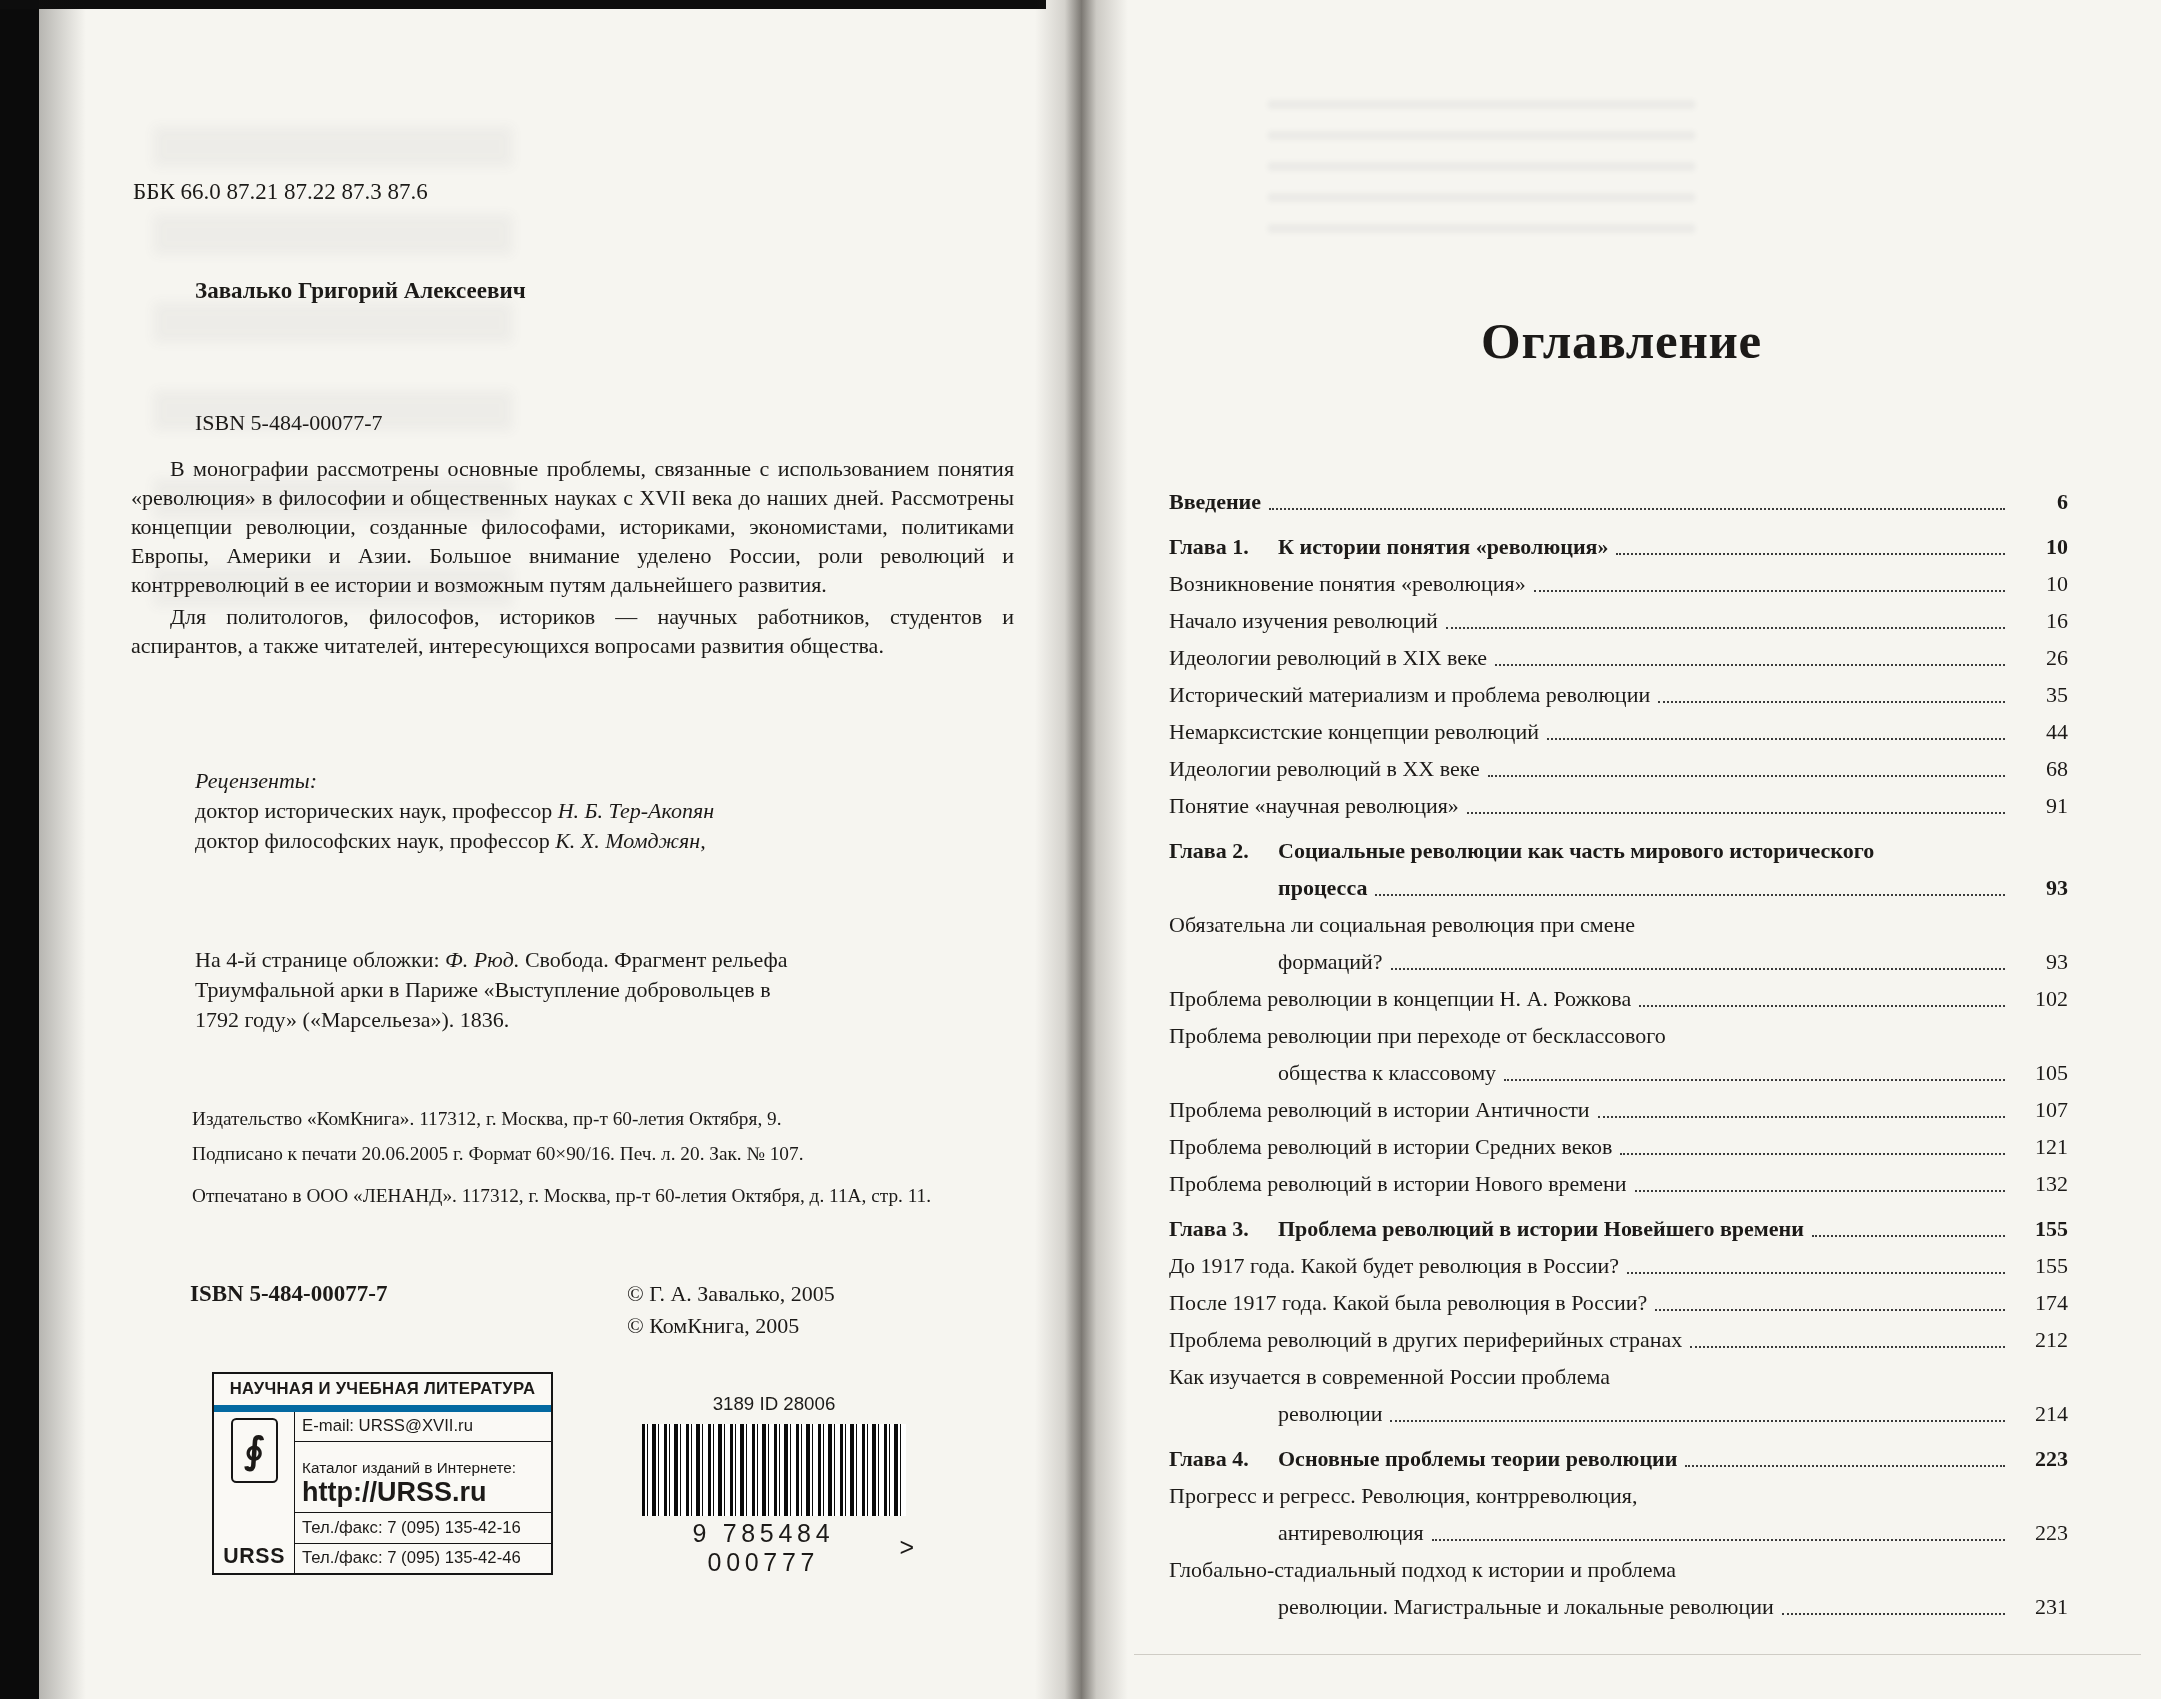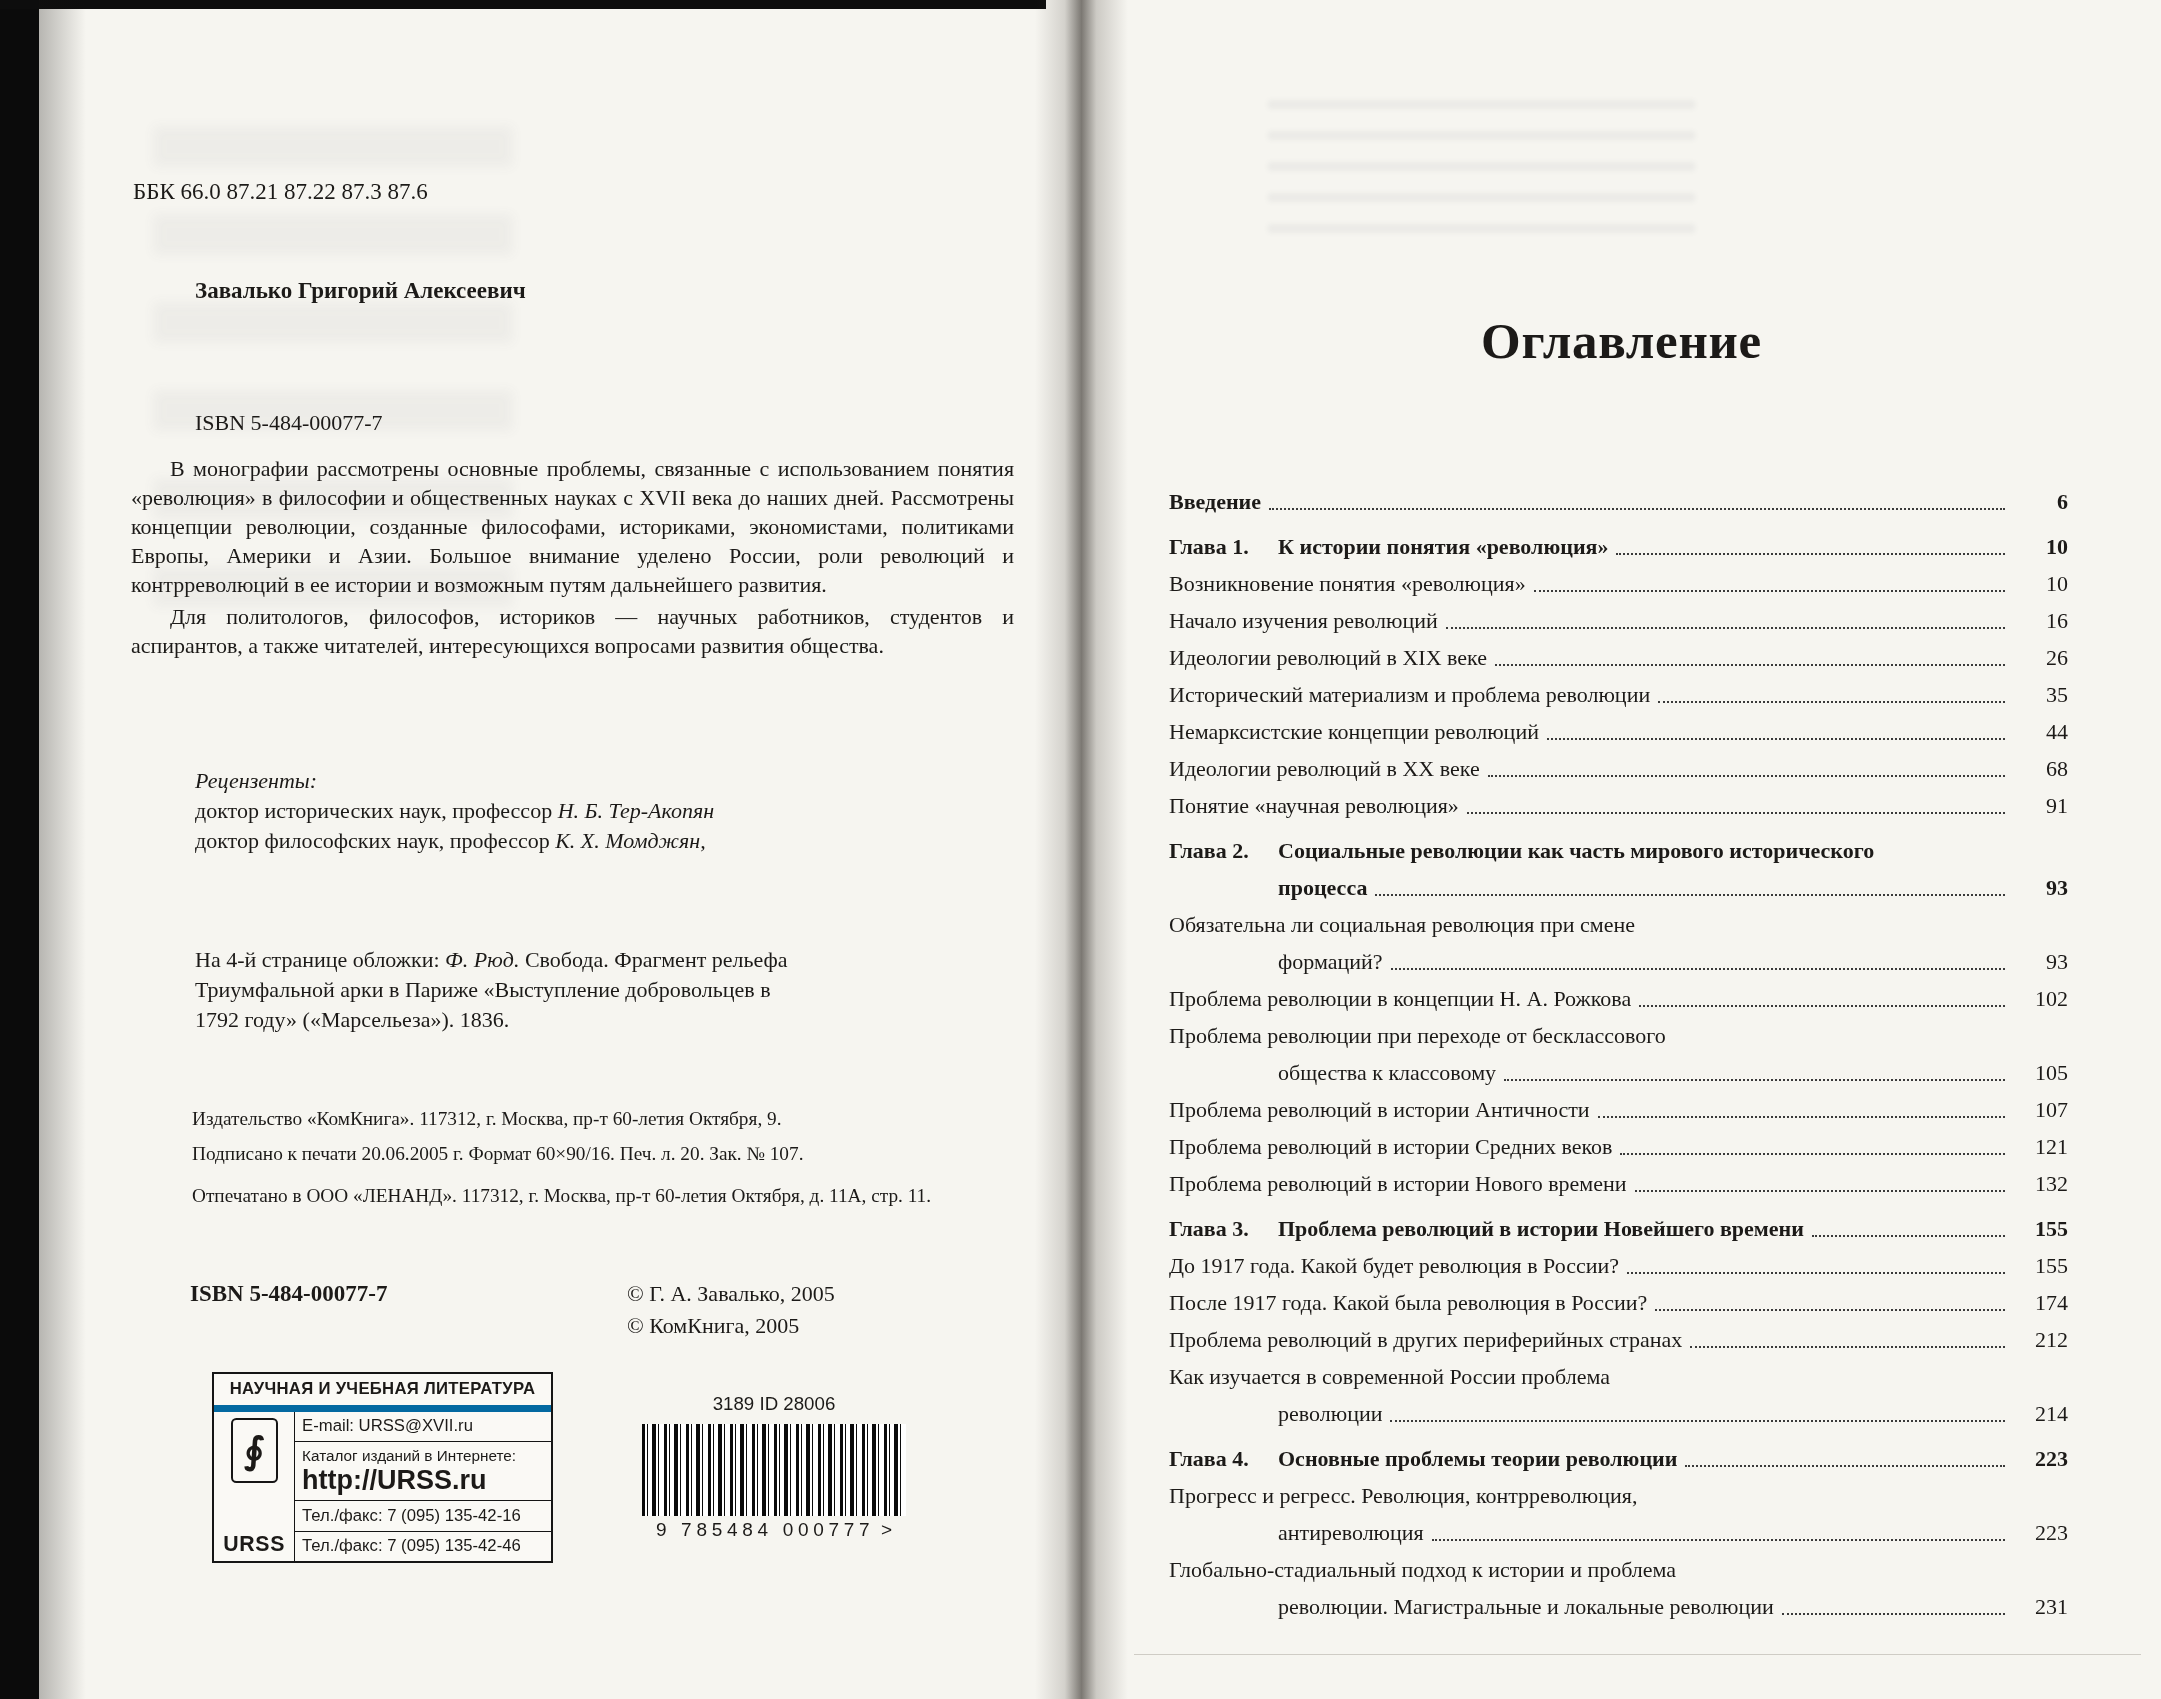--- a/index.html
+++ b/index.html
@@ -43,31 +43,31 @@
   
   .urss-box{position:absolute;left:212px;top:1372px;width:337px;border:2.7px solid #151515;
     background:#faf9f5;font-family:"Liberation Sans","DejaVu Sans",sans-serif;}
   .urss-header{font-size:16.7px;font-weight:bold;text-align:center;padding:5.3px 2.7px;border-bottom:7px solid #0369a1;letter-spacing:0.3px;}
   .urss-body{display:flex;}
   .urss-logo-col{width:75px;border-right:1.3px solid #151515;display:flex;flex-direction:column;align-items:center;justify-content:space-between;padding:6.7px 2.7px 4px;}
   .urss-glyph{width:43px;height:61px;border:2px solid #151515;border-radius:5.3px;display:flex;align-items:center;justify-content:center;font-size:37px;font-weight:bold;}
   .urss-logo-text{font-size:21.3px;font-weight:bold;letter-spacing:0.7px;}
   .urss-info{flex:1;}
   .urss-row{font-size:16.7px;padding:4.7px 6.7px;border-bottom:1.3px solid #151515;}
-  .urss-row.catalog{font-size:15.3px;padding-bottom:0;border-bottom:none;}
+  .urss-row.catalog{font-size:15.3px;padding-bottom:0;border-bottom:none;margin-top:12px;}
   .urss-row.url{font-size:27px;font-weight:bold;padding-top:0;}
   .urss-row.last{border-bottom:none;}
 
   
   .barcode-block{position:absolute;left:634px;top:1393px;width:280px;text-align:center;
     font-family:"Liberation Sans","DejaVu Sans",sans-serif;}
   .barcode-id{font-size:18.7px;margin-bottom:9.3px;}
   .bars{height:92px;margin:0 8px;
     background:repeating-linear-gradient(90deg,#0a0a0a 0 2.7px,#fff 2.7px 4.7px,#0a0a0a 4.7px 6px,#fff 6px 10px,#0a0a0a 10px 14px,#fff 14px 16px,#0a0a0a 16px 17.3px,#fff 17.3px 22px);}
-  .barcode-digits{font-size:19px;letter-spacing:4.7px;margin-top:2.7px;display:flex;justify-content:center;align-items:center;}
+  .barcode-digits{font-size:25px;letter-spacing:4.7px;margin-top:2.7px;display:flex;justify-content:center;align-items:center;}
   .barcode-digits .sfx{margin-left:6.7px;letter-spacing:0;}
 
   
   .contents-title{position:absolute;left:1101px;top:312px;width:1041px;margin:0;
     text-align:center;font-size:51px;font-weight:bold;letter-spacing:0.7px;}
   .toc{position:absolute;left:1169px;top:475px;width:899px;font-size:22px;line-height:37px;}
   .toc-entry{margin:0;}
   .toc-entry.chapter{font-weight:bold;margin-top:8px;}
   .toc-line{display:flex;align-items:baseline;}
   .toc-prefix{flex:none;width:109px;}

